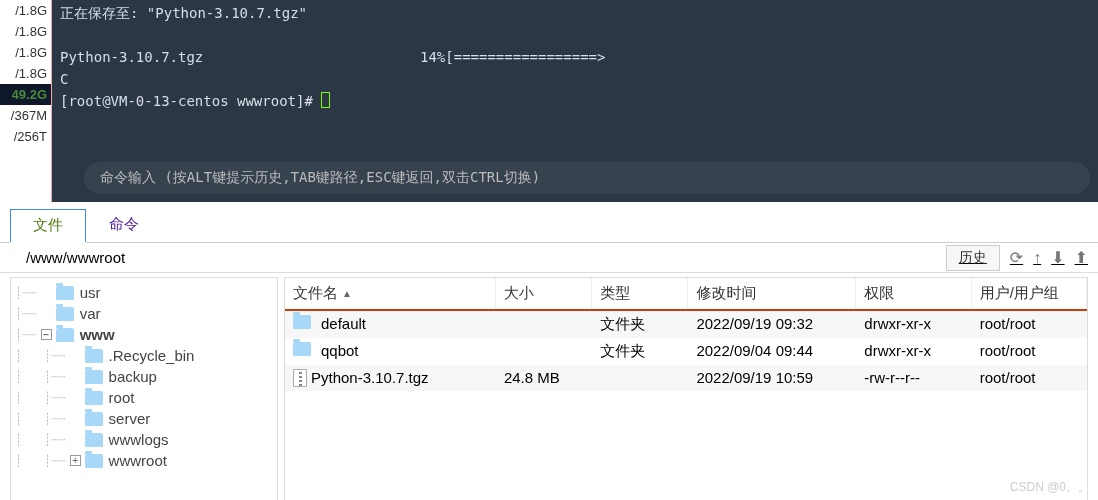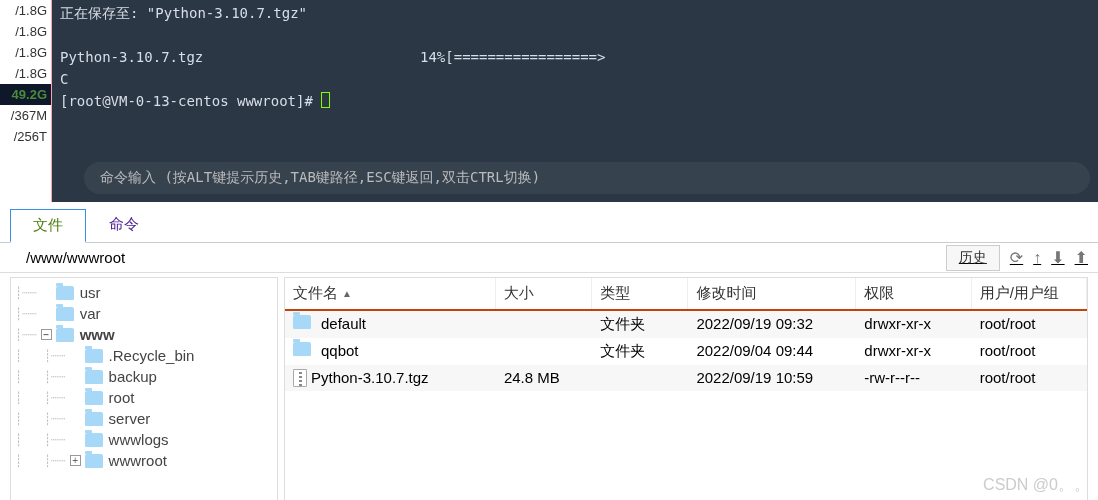--- a/index.html
+++ b/index.html
@@ -49,21 +49,21 @@
   .col-perm { width:120px; }
   .col-owner { width:120px; }
   .sort-arrow { font-size:10px; color:#666; }
   .file-row { display:flex; }
   .file-row > div { padding:4px 8px; }
   .file-row:nth-child(odd) { background:#f7f7f7; }
   .file-name-cell { display:flex; align-items:flex-start; gap:4px; }
   .archive-icon { display:inline-block; width:14px; height:18px; background:#fff; border:1px solid #aaa; border-radius:1px; position:relative; }
   .archive-icon::after { content:""; position:absolute; left:5px; top:2px; width:3px; height:14px; background:repeating-linear-gradient(#888 0 2px, #fff 2px 4px); }
 
-  .watermark { position:absolute; right:8px; bottom:4px; color:#ccc; font-size:16px; }
+  .watermark { position:absolute; right:8px; bottom:4px; color:#ccc; font-size:12px; }
 </style>
 </head>
 <body>
 
 <div class="main-row">
   <div class="disk-sidebar" id="disk-sidebar">
       <div class="row">/1.8G</div>
       <div class="row">/1.8G</div>
       <div class="row">/1.8G</div>
       <div class="row">/1.8G</div>

